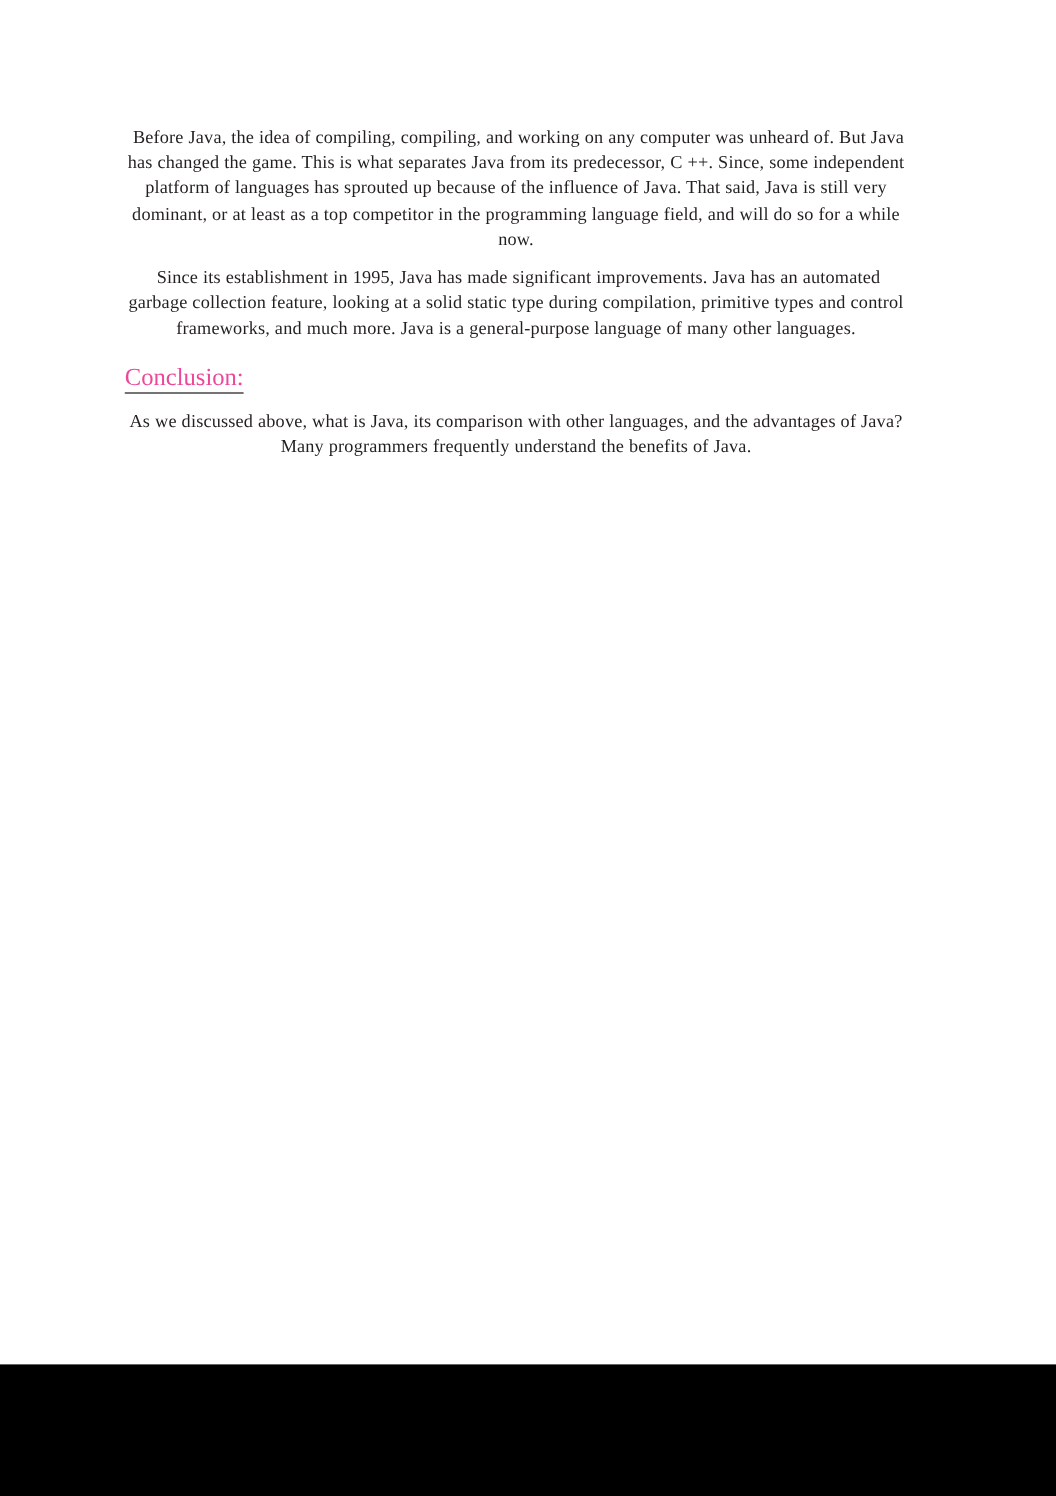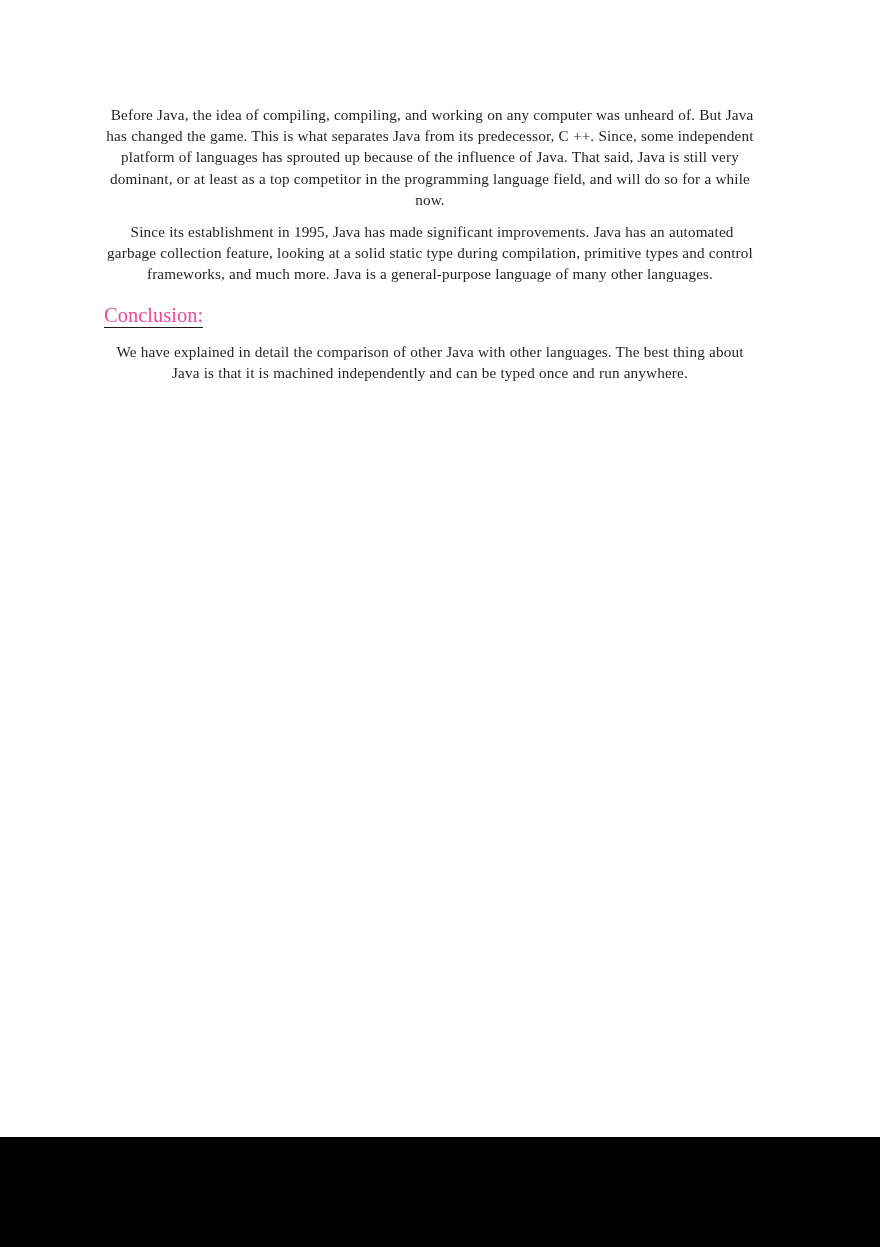--- a/index.html
+++ b/index.html
@@ -62,20 +62,20 @@
 <div class="page">
 
   <div class="content">
 
     <p class="para para-indent-space"> Before Java, the idea of compiling, compiling, and working on any computer was unheard of. But Java has changed the game. This is what separates Java from its predecessor, C ++. Since, some independent platform of languages has sprouted up because of the influence of Java. That said, Java is still very dominant, or at least as a top competitor in the programming language field, and will do so for a while now.</p>
 
     <p class="para para-indent-space"> Since its establishment in 1995, Java has made significant improvements. Java has an automated garbage collection feature, looking at a solid static type during compilation, primitive types and control frameworks, and much more. Java is a general-purpose language of many other languages.</p>
 
     <h2 class="heading"><span class="h-text">Conclusion:</span></h2>
 
+    <p class="para">As we discussed above, what is Java, its comparison with other languages, and the advantages of Java? Many programmers frequently understand the benefits of Java.</p>
 
-    <p class="para">We have explained in detail the comparison of other Java with other languages. The best thing about Java is that it is machined independently and can be typed once and run anywhere.</p>
 
   </div>
 
   <div class="bottom-bar"></div>
 
 </div>
 
 </body></html>

